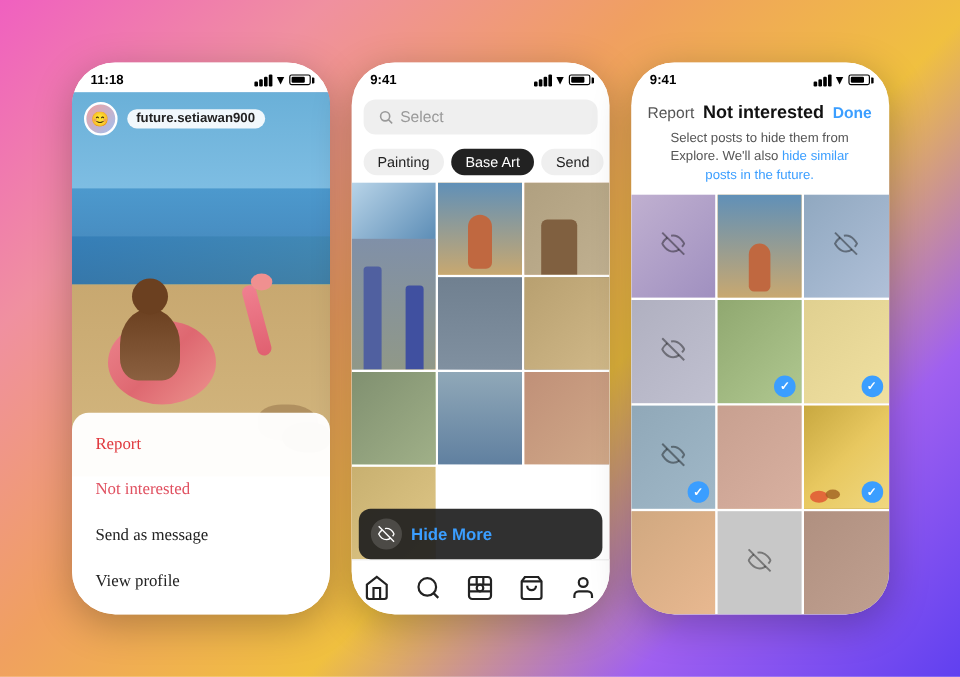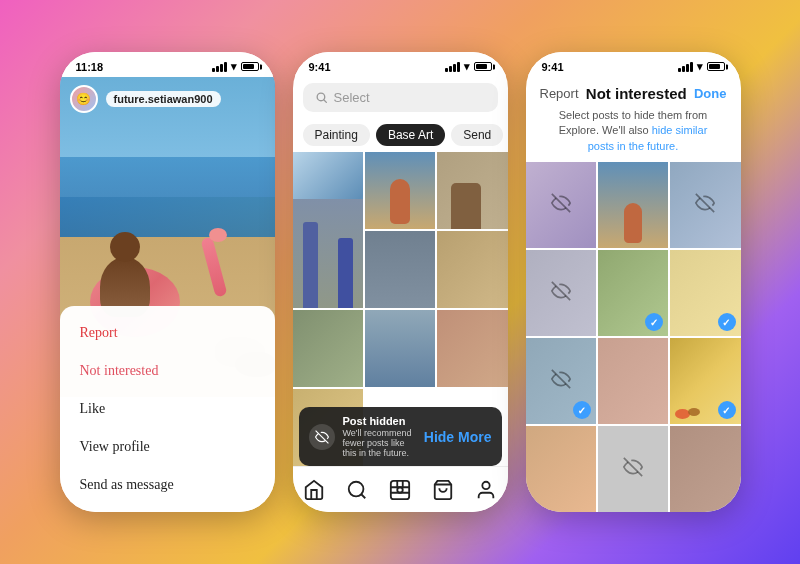--- a/index.html
+++ b/index.html
@@ -398,23 +398,22 @@
 
     <div class="story-user-bar">
       <div class="story-avatar">😊</div>
       <div class="story-username">future.setiawan900</div>
     </div>
   </div>
 
   <div class="context-menu">
     <div class="context-menu-item red">Report</div>
     <div class="context-menu-item red-light">Not interested</div>
-    <div class="context-menu-item">Like</div>
+    <div class="context-menu-item">Send as message</div>
     <div class="context-menu-item">View profile</div>
-    <div class="context-menu-item">Send as message</div>
   </div>
 </div>
 
 <div class="phone phone-2">
 
   <div class="status-bar">
     <span>9:41</span>
     <div class="status-icons">
       <div class="signal-bars">
         <div class="signal-bar" style="height:4px"></div>
@@ -487,24 +486,20 @@
     </div>
   </div>
 
   <div class="hidden-toast">
     <div class="toast-icon">
       <svg width="14" height="14" viewBox="0 0 24 24" fill="none" stroke="#fff" stroke-width="2">
         <path d="M17.94 17.94A10.07 10.07 0 0 1 12 20c-7 0-11-8-11-8a18.45 18.45 0 0 1 5.06-5.94"></path>
         <path d="M9.9 4.24A9.12 9.12 0 0 1 12 4c7 0 11 8 11 8a18.5 18.5 0 0 1-2.16 3.19"></path>
         <line x1="1" y1="1" x2="23" y2="23"></line>
       </svg>
-    </div>
-    <div class="toast-text">
-      <div class="toast-title">Post hidden</div>
-      <div class="toast-sub">We'll recommend fewer posts like this in the future.</div>
     </div>
     <div class="toast-action">Hide More</div>
   </div>
 
   <div class="bottom-nav">
     <div class="nav-icon">
       <svg width="22" height="22" viewBox="0 0 24 24" fill="none" stroke="#222" stroke-width="2">
           <path d="M3 9l9-7 9 7v11a2 2 0 0 1-2 2H5a2 2 0 0 1-2-2z"></path>
           <polyline points="9 22 9 12 15 12 15 22"></polyline>
         </svg>

